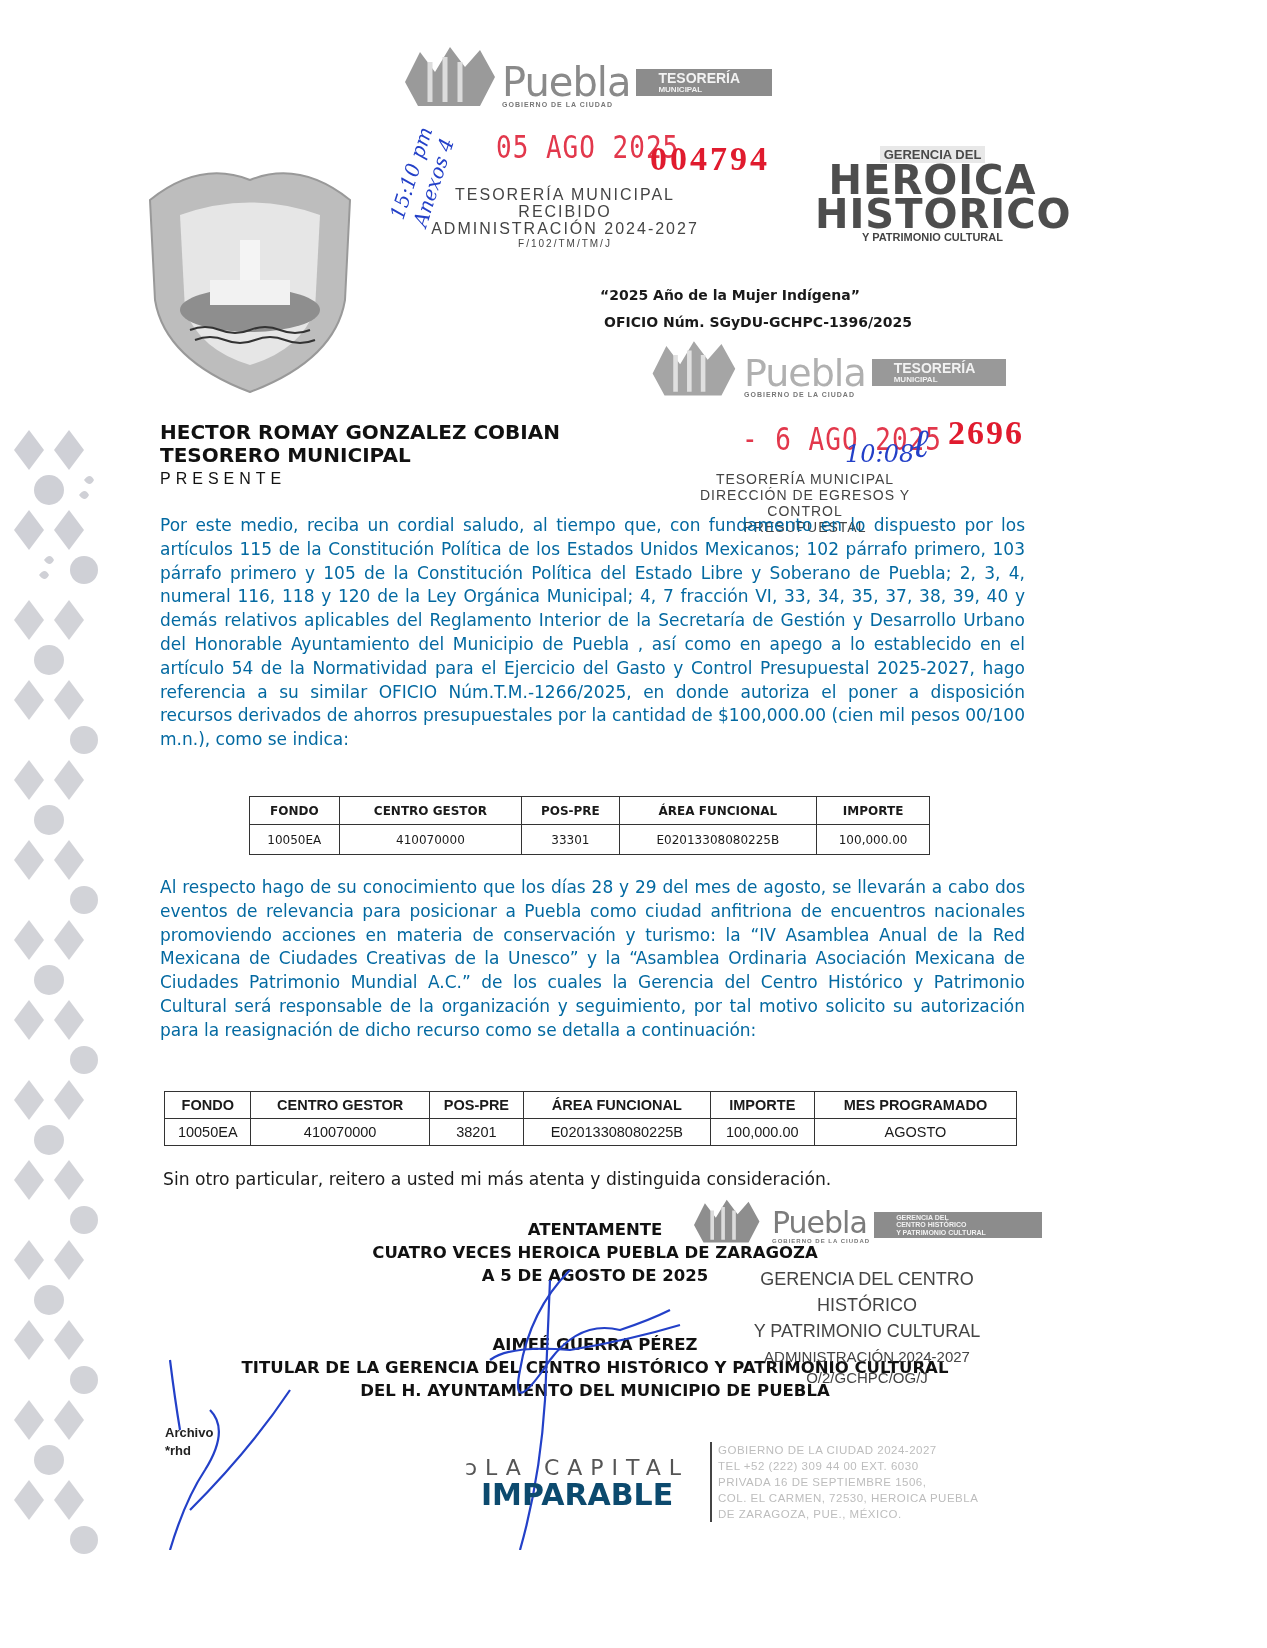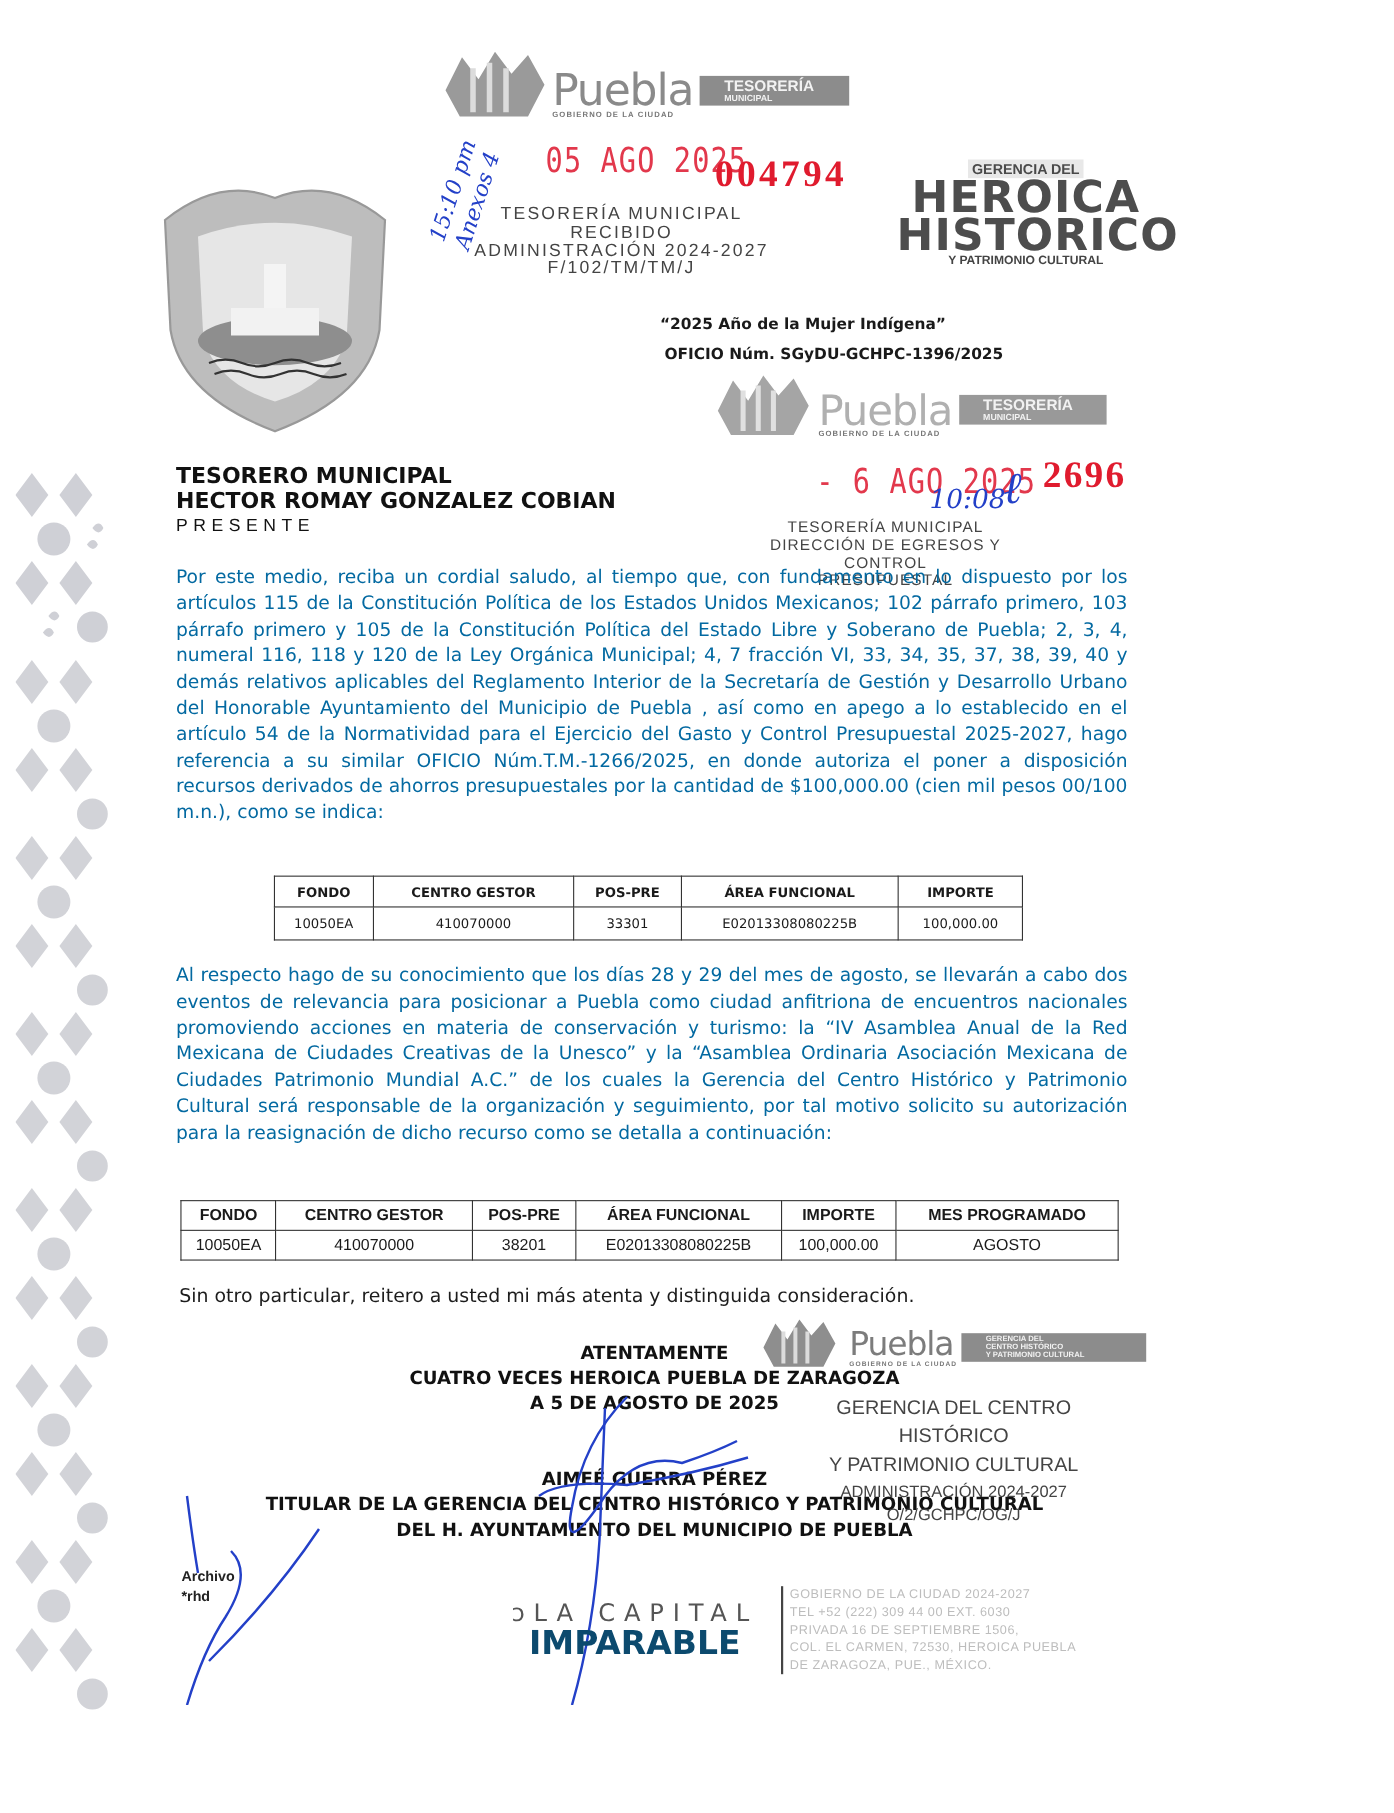--- a/index.html
+++ b/index.html
@@ -124,21 +124,21 @@
     <div>TESORERÍA</div>
     <div style="font-size:8px">MUNICIPAL</div>
   </div>
 </div>
 <div class="abs stamp-date" style="left:496px;top:132px">05 AGO 2025</div>
 <div class="abs stamp-num" style="left:650px;top:140px">004794</div>
 <div class="abs stamp-lines" style="left:420px;top:186px;width:290px">
   <div>TESORERÍA MUNICIPAL</div>
   <div>RECIBIDO</div>
   <div>ADMINISTRACIÓN 2024-2027</div>
-  <div style="font-size:16px;line-height:13px">F/102/TM/TM/J</div>
+  <div style="font-size:10px;line-height:13px">F/102/TM/TM/J</div>
 </div>
 <div class="abs handwriting" style="left:385px;top:150px;font-size:20px;transform:rotate(-72deg);transform-origin:left top;width:110px;top:215px">15:10 pm Anexos 4</div>
 
 <div class="abs gch-logo">
   <div class="gch-top">GERENCIA DEL</div>
   <div class="gch-big">HEROICA</div>
   <div class="gch-big">HISTORICO</div>
   <div class="gch-bottom">Y PATRIMONIO CULTURAL</div>
 </div>
 
@@ -165,22 +165,22 @@
 <div class="abs handwriting" style="left:845px;top:440px;font-size:24px">10:08</div>
 <div class="abs handwriting" style="left:912px;top:420px;font-size:40px">ℓ</div>
 <div class="abs stamp-num" style="left:948px;top:414px;letter-spacing:2px">2696</div>
 <div class="abs stamp-lines2" style="left:660px;top:471px;width:290px">
   <div>TESORERÍA MUNICIPAL</div>
   <div>DIRECCIÓN DE EGRESOS Y CONTROL</div>
   <div>PRESUPUESTAL</div>
 </div>
 
 <div class="abs recipient">
+  <div>HECTOR ROMAY GONZALEZ COBIAN</div>
   <div>TESORERO MUNICIPAL</div>
-  <div>HECTOR ROMAY GONZALEZ COBIAN</div>
   <div class="presente">PRESENTE</div>
 </div>
 
 <div class="abs para" style="top:514px">Por este medio, reciba un cordial saludo, al tiempo que, con fundamento en lo dispuesto por los artículos 115 de la Constitución Política de los Estados Unidos Mexicanos; 102 párrafo primero, 103 párrafo primero y 105 de la Constitución Política del Estado Libre y Soberano de Puebla; 2, 3, 4, numeral 116, 118 y 120 de la Ley Orgánica Municipal; 4, 7 fracción VI, 33, 34, 35, 37, 38, 39, 40 y demás relativos aplicables del Reglamento Interior de la Secretaría de Gestión y Desarrollo Urbano del Honorable Ayuntamiento del Municipio de Puebla , así como en apego a lo establecido en el artículo 54 de la Normatividad para el Ejercicio del Gasto y Control Presupuestal 2025-2027, hago referencia a su similar OFICIO Núm.T.M.-1266/2025, en donde autoriza el poner a disposición recursos derivados de ahorros presupuestales por la cantidad de $100,000.00 (cien mil pesos 00/100 m.n.), como se indica:</div>
 
 <table class="doc t1">
   <thead>
     <tr>
       <th>FONDO</th>
       <th>CENTRO GESTOR</th>

